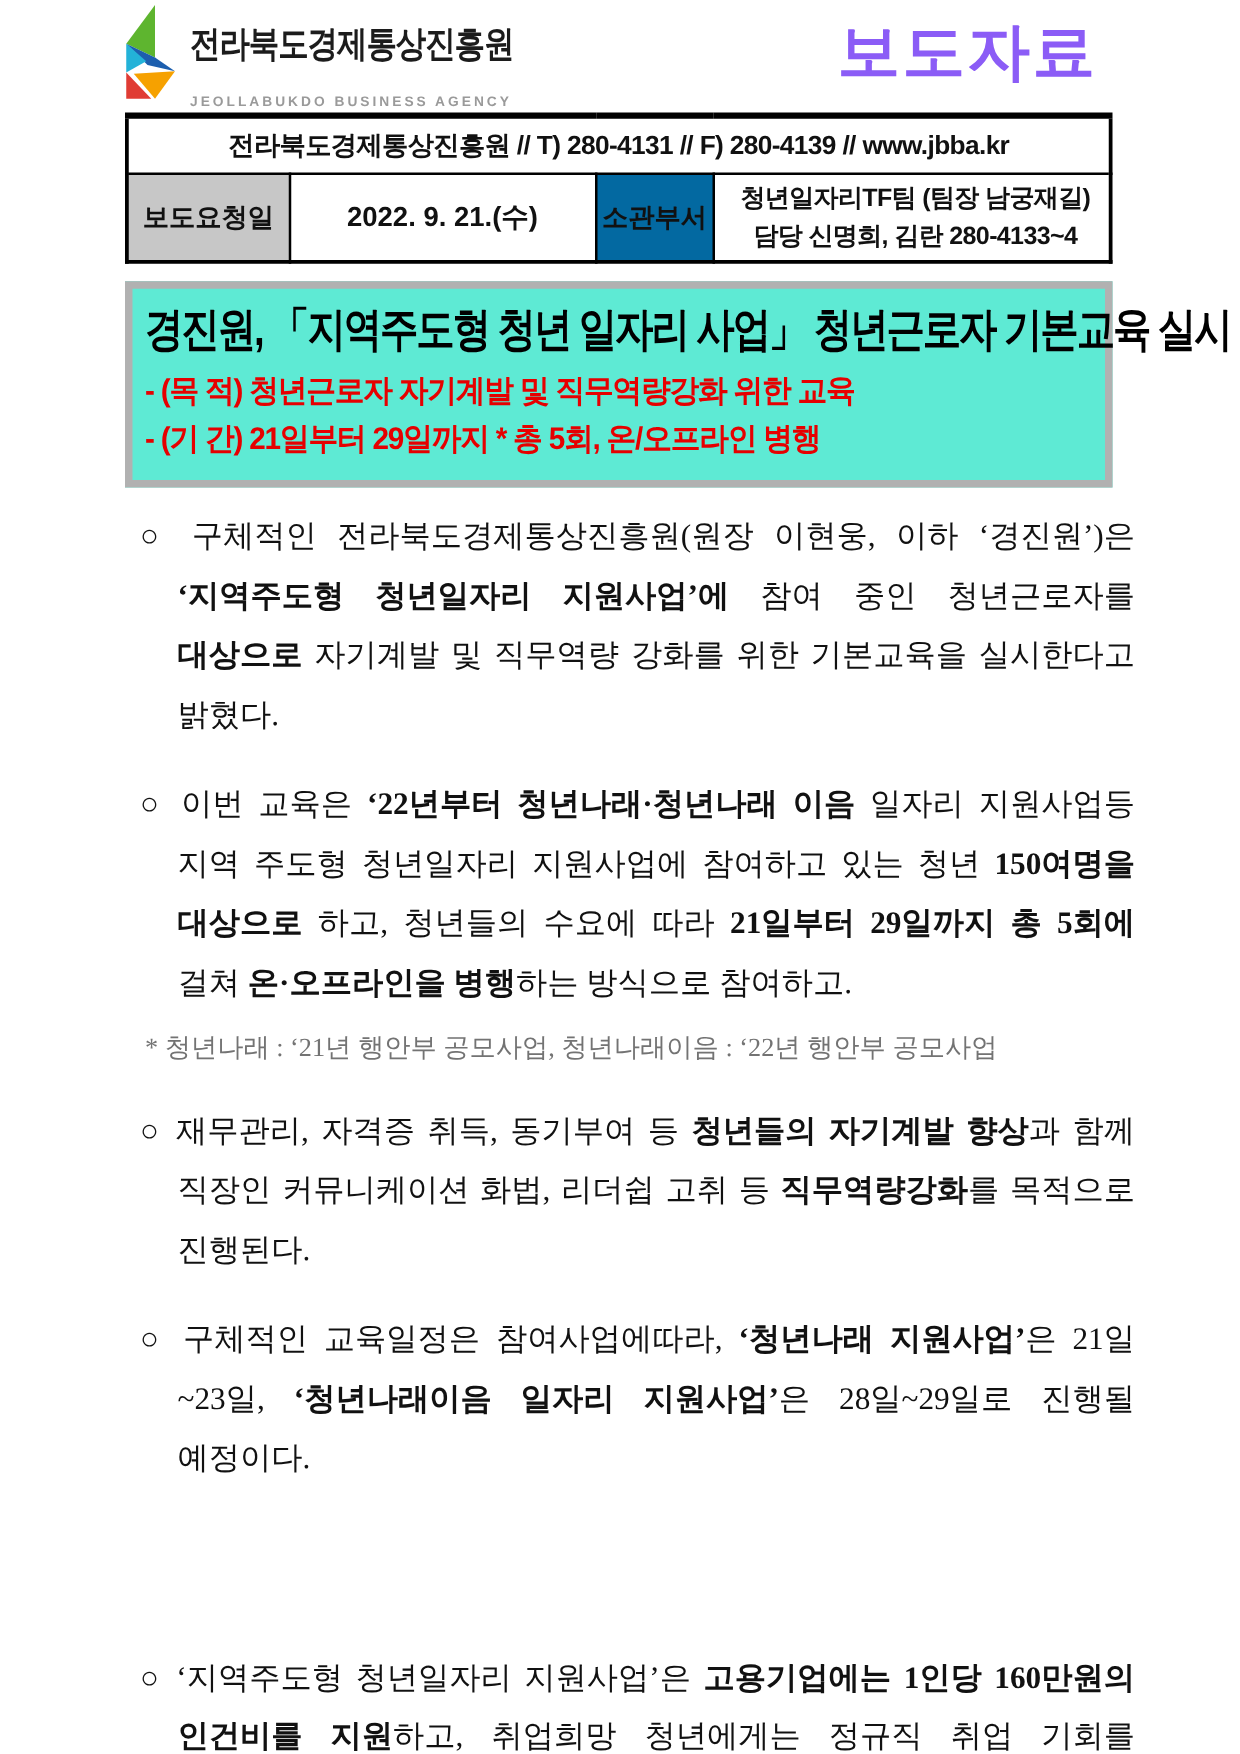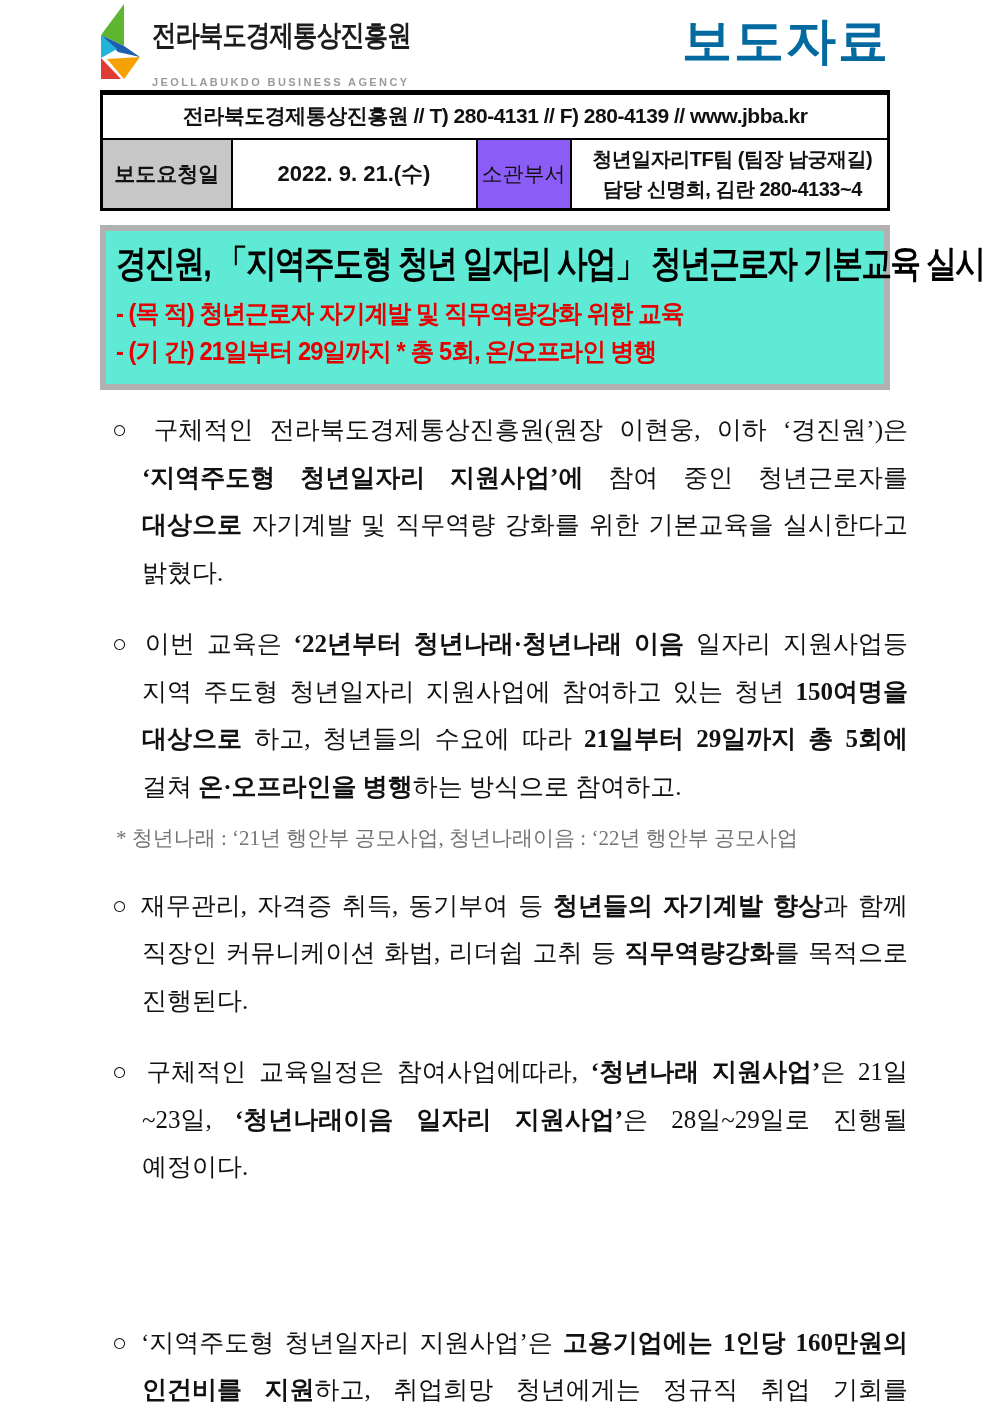--- a/index.html
+++ b/index.html
@@ -15,33 +15,33 @@
   .agency-ko {
     display:inline-block; font-size:29px; font-weight:800; color:#1c1c1c;
     letter-spacing:-1px; white-space:nowrap;
     transform:scaleX(0.84); transform-origin:0 0;
   }
   .agency-en {
     display:inline-block; margin-top:20px; font-size:11px; font-weight:700;
     color:#9a9a9a; letter-spacing:2.4px; white-space:nowrap;
   }
   .doc-type {
-    position:absolute; right:102px; top:8px;
-    font-size:50px; font-weight:800; color:#0369a1; letter-spacing:2px;
+    position:absolute; right:114px; top:8px;
+    font-size:50px; font-weight:800; color:#8b5cf6; letter-spacing:2px;
   }
   
   .info-table {
     width:790px; margin:0 0 0 100px; border-collapse:collapse;
     border:3px solid #000; border-top:5px solid #000;
   }
   .info-table td { border:2px solid #000; text-align:center; vertical-align:middle; }
   .contact-cell { height:46px; font-size:21px; font-weight:700; letter-spacing:-0.5px; }
   .label-cell { background:#c7c7c7; width:130px; height:62px; font-size:21px; font-weight:700; }
   .date-cell  { width:245px; font-size:22px; font-weight:700; }
-  .dept-label-cell { background:#8b5cf6; width:94px; font-size:21px; font-weight:400; }
+  .dept-label-cell { background:#0369a1; width:94px; font-size:21px; font-weight:700; }
   .dept-cell { text-align:left; padding:4px 6px 4px 12px; font-size:20px; font-weight:700; line-height:1.5; letter-spacing:-0.5px; }
   
   .headline-box {
     width:790px; margin:14px 0 0 100px; border:6px solid #b1b1b1;
     padding:12px 8px 14px 10px; background:#5eead4;
   }
   .headline-title {
     display:inline-block; font-size:37px; font-weight:800; color:#000;
     letter-spacing:-2px; white-space:nowrap; line-height:1.15;
     transform:scaleX(0.83); transform-origin:0 50%;

